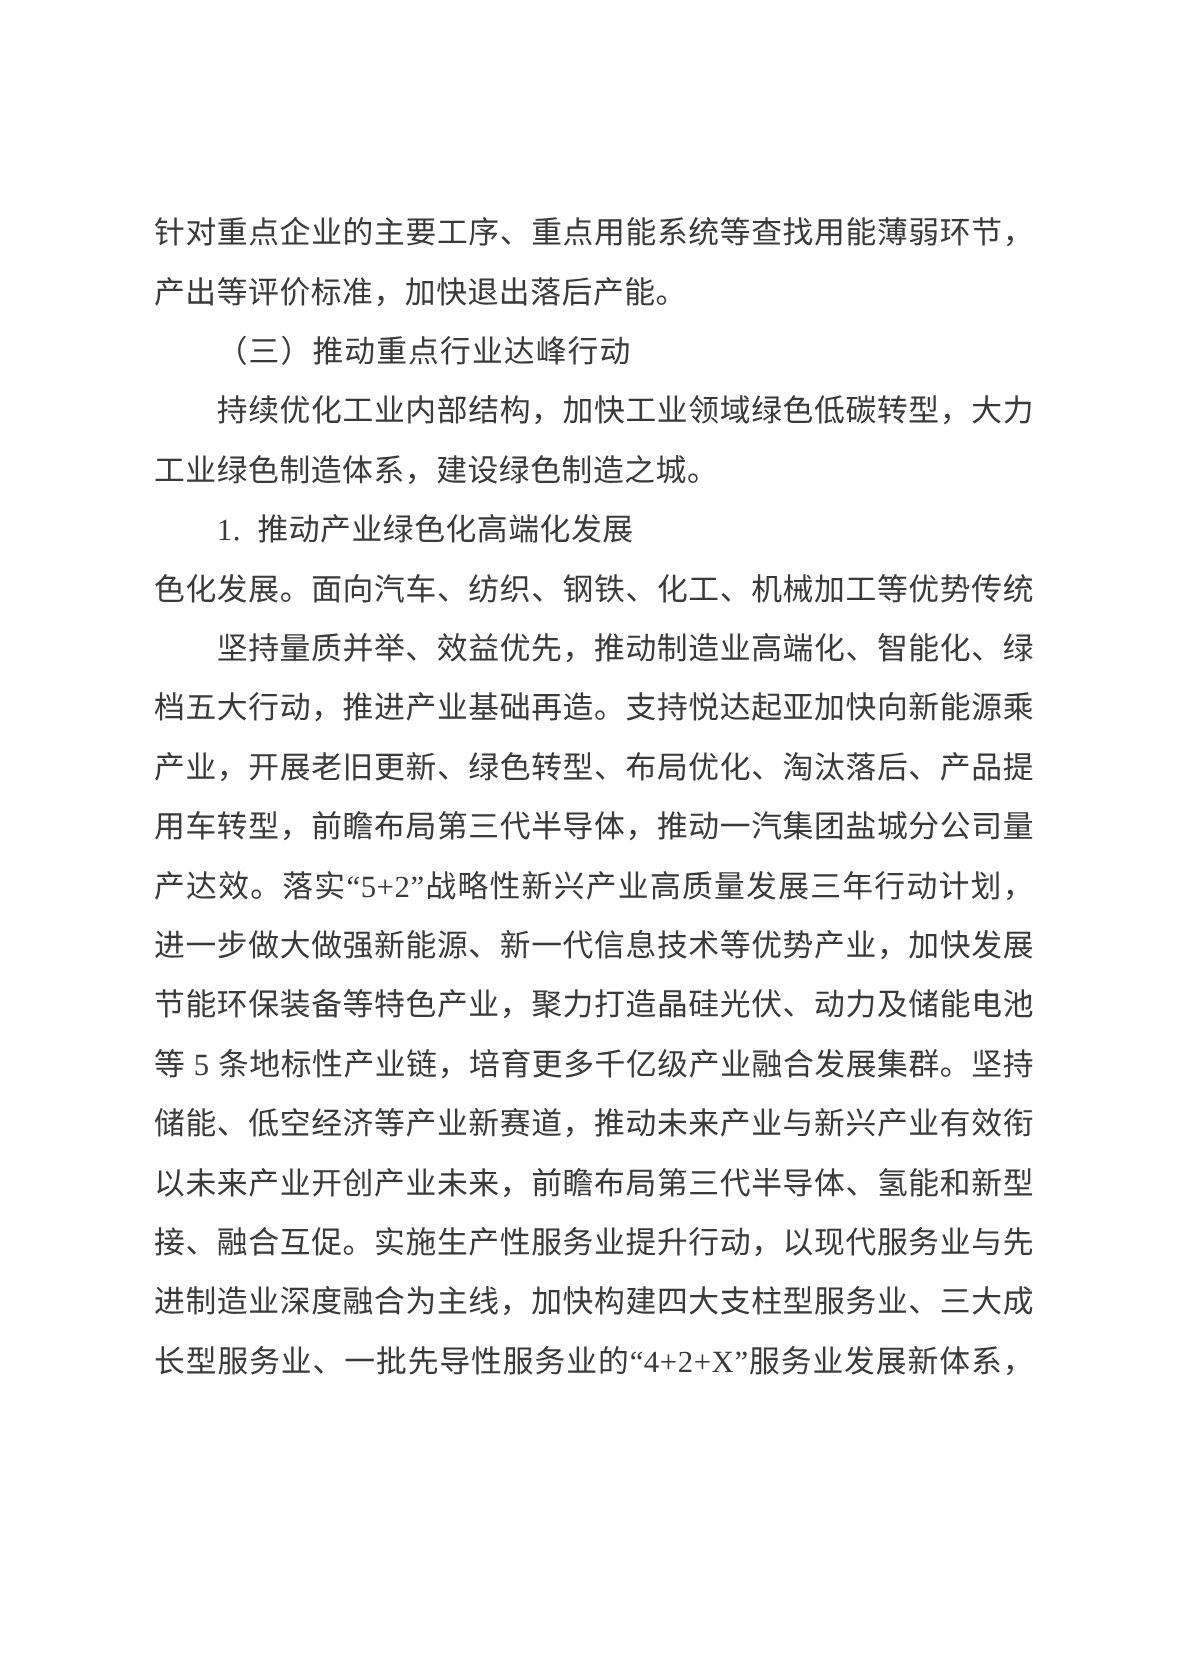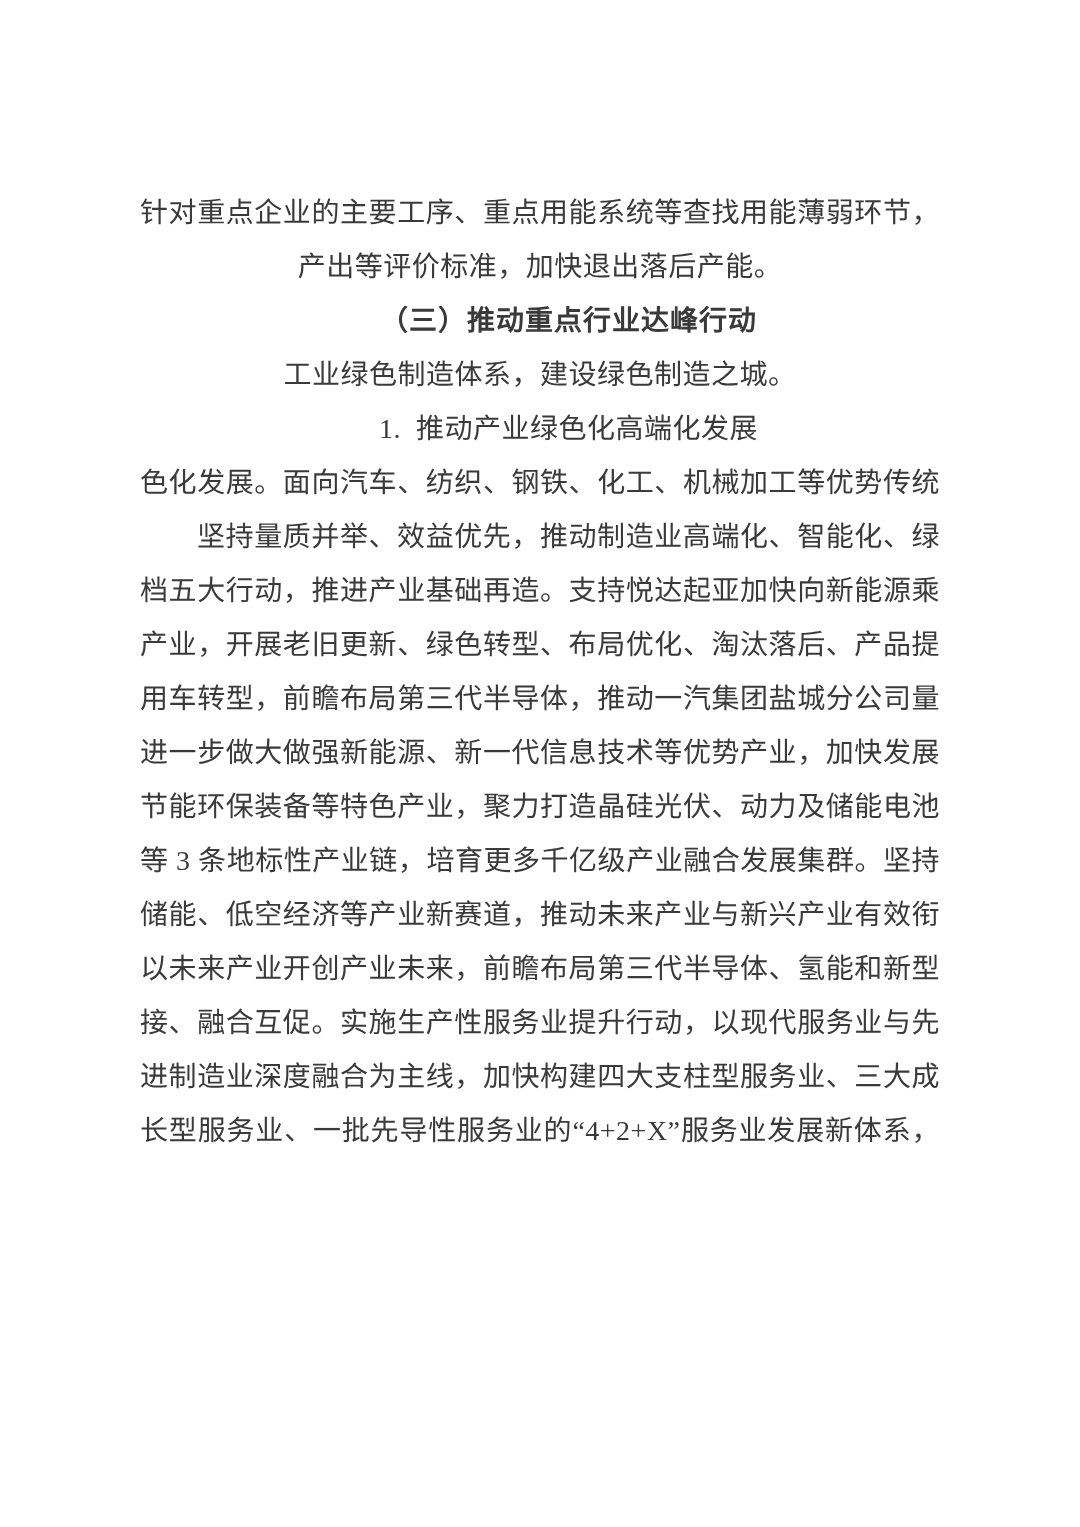--- a/index.html
+++ b/index.html
@@ -22,53 +22,55 @@
     left: 140px;
     top: 186px;
     width: 800px;
   }
   .line {
     font-size: 28px;
     line-height: 54px;
     height: 54px;
     white-space: nowrap;
     letter-spacing: 0.5px;
-    text-align: center;
+    text-align: left;
   }
   .line.fill {
     white-space: normal;
     text-align: justify;
     text-align-last: justify;
     text-justify: distribute;
   }
   .line.indent {
     padding-left: 57px;
   }
   .line.bold {
-    font-weight: 700;
+    font-weight: 400;
     letter-spacing: 1px;
   }
 </style>
 </head>
 <body style="background: rgb(255, 255, 255); color: rgb(58, 58, 58);">
 
 <div class="page">
   <div class="textblock">
       <div class="line fill">针对重点企业的主要工序、重点用能系统等查找用能薄弱环节，</div>
       <div class="line">产出等评价标准，加快退出落后产能。</div>
       <div class="line indent bold">（三）推动重点行业达峰行动</div>
+      <div class="line indent fill">持续优化工业内部结构，加快工业领域绿色低碳转型，大力</div>
       <div class="line">工业绿色制造体系，建设绿色制造之城。</div>
       <div class="line indent">1.&nbsp;&nbsp;推动产业绿色化高端化发展</div>
       <div class="line fill">色化发展。面向汽车、纺织、钢铁、化工、机械加工等优势传统</div>
       <div class="line indent fill">坚持量质并举、效益优先，推动制造业高端化、智能化、绿</div>
       <div class="line fill">档五大行动，推进产业基础再造。支持悦达起亚加快向新能源乘</div>
       <div class="line fill">产业，开展老旧更新、绿色转型、布局优化、淘汰落后、产品提</div>
       <div class="line fill">用车转型，前瞻布局第三代半导体，推动一汽集团盐城分公司量</div>
+      <div class="line fill">产达效。落实“5+2”战略性新兴产业高质量发展三年行动计划，</div>
       <div class="line fill">进一步做大做强新能源、新一代信息技术等优势产业，加快发展</div>
       <div class="line fill">节能环保装备等特色产业，聚力打造晶硅光伏、动力及储能电池</div>
-      <div class="line fill">等 3 条地标性产业链，培育更多千亿级产业融合发展集群。坚持</div>
+      <div class="line fill">等 5 条地标性产业链，培育更多千亿级产业融合发展集群。坚持</div>
       <div class="line fill">储能、低空经济等产业新赛道，推动未来产业与新兴产业有效衔</div>
       <div class="line fill">以未来产业开创产业未来，前瞻布局第三代半导体、氢能和新型</div>
       <div class="line fill">接、融合互促。实施生产性服务业提升行动，以现代服务业与先</div>
       <div class="line fill">进制造业深度融合为主线，加快构建四大支柱型服务业、三大成</div>
       <div class="line fill">长型服务业、一批先导性服务业的“4+2+X”服务业发展新体系，</div>
     </div>
 </div>
 
 </body></html>

